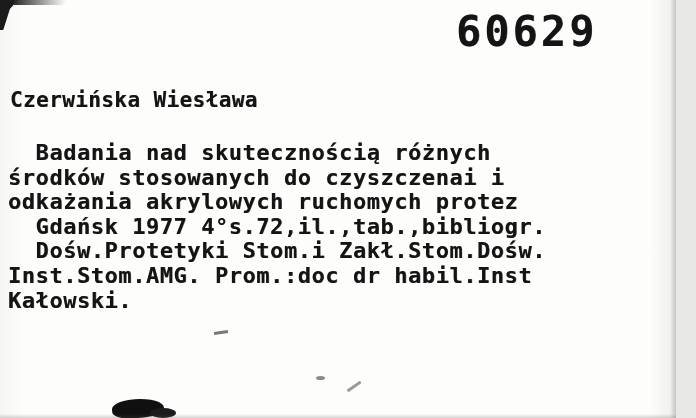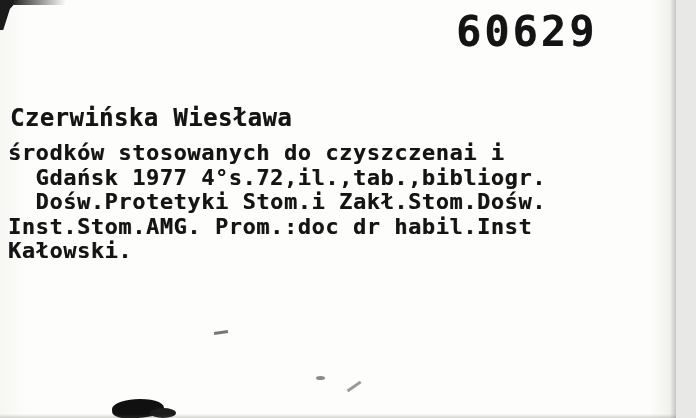--- a/index.html
+++ b/index.html
@@ -17,22 +17,22 @@
   }
   .catalog-number{
     position:absolute;
     left:456px;top:8px;
     font-size:42px;
     letter-spacing:3px;
     line-height:48px;
   }
   .author-line{
     position:absolute;
-    left:10px;top:104px;
-    font-size:24px;
+    left:10px;top:88px;
+    font-size:21px;
     letter-spacing:0.4px;
     white-space:pre;
   }
   .body-block{
     position:absolute;
     left:8px;top:141px;
     font-size:22px;
     line-height:24.6px;
     letter-spacing:0.55px;
   }
@@ -86,21 +86,23 @@
 </head>
 <body>
 
 <div class="scan-page">
 
   <div class="catalog-number ink">60629</div>
 
   <div class="author-line ink">Czerwińska Wiesława</div>
 
   <div class="body-block ink">
+    <div class="line">  Badania nad skutecznością różnych</div>
     <div class="line">środków stosowanych do czyszczenai i</div>
+    <div class="line">odkażania akrylowych ruchomych protez</div>
     <div class="line">  Gdańsk 1977 4°s.72,il.,tab.,bibliogr.</div>
     <div class="line">  Dośw.Protetyki Stom.i Zakł.Stom.Dośw.</div>
     <div class="line">Inst.Stom.AMG. Prom.:doc dr habil.Inst</div>
     <div class="line">Kałowski.</div>
   </div>
 
   <div class="artifact a-corner-tl"></div>
   <div class="artifact a-top-streak"></div>
   <div class="artifact a-blob-bl"></div>
   <div class="artifact a-blob-bl2"></div>

